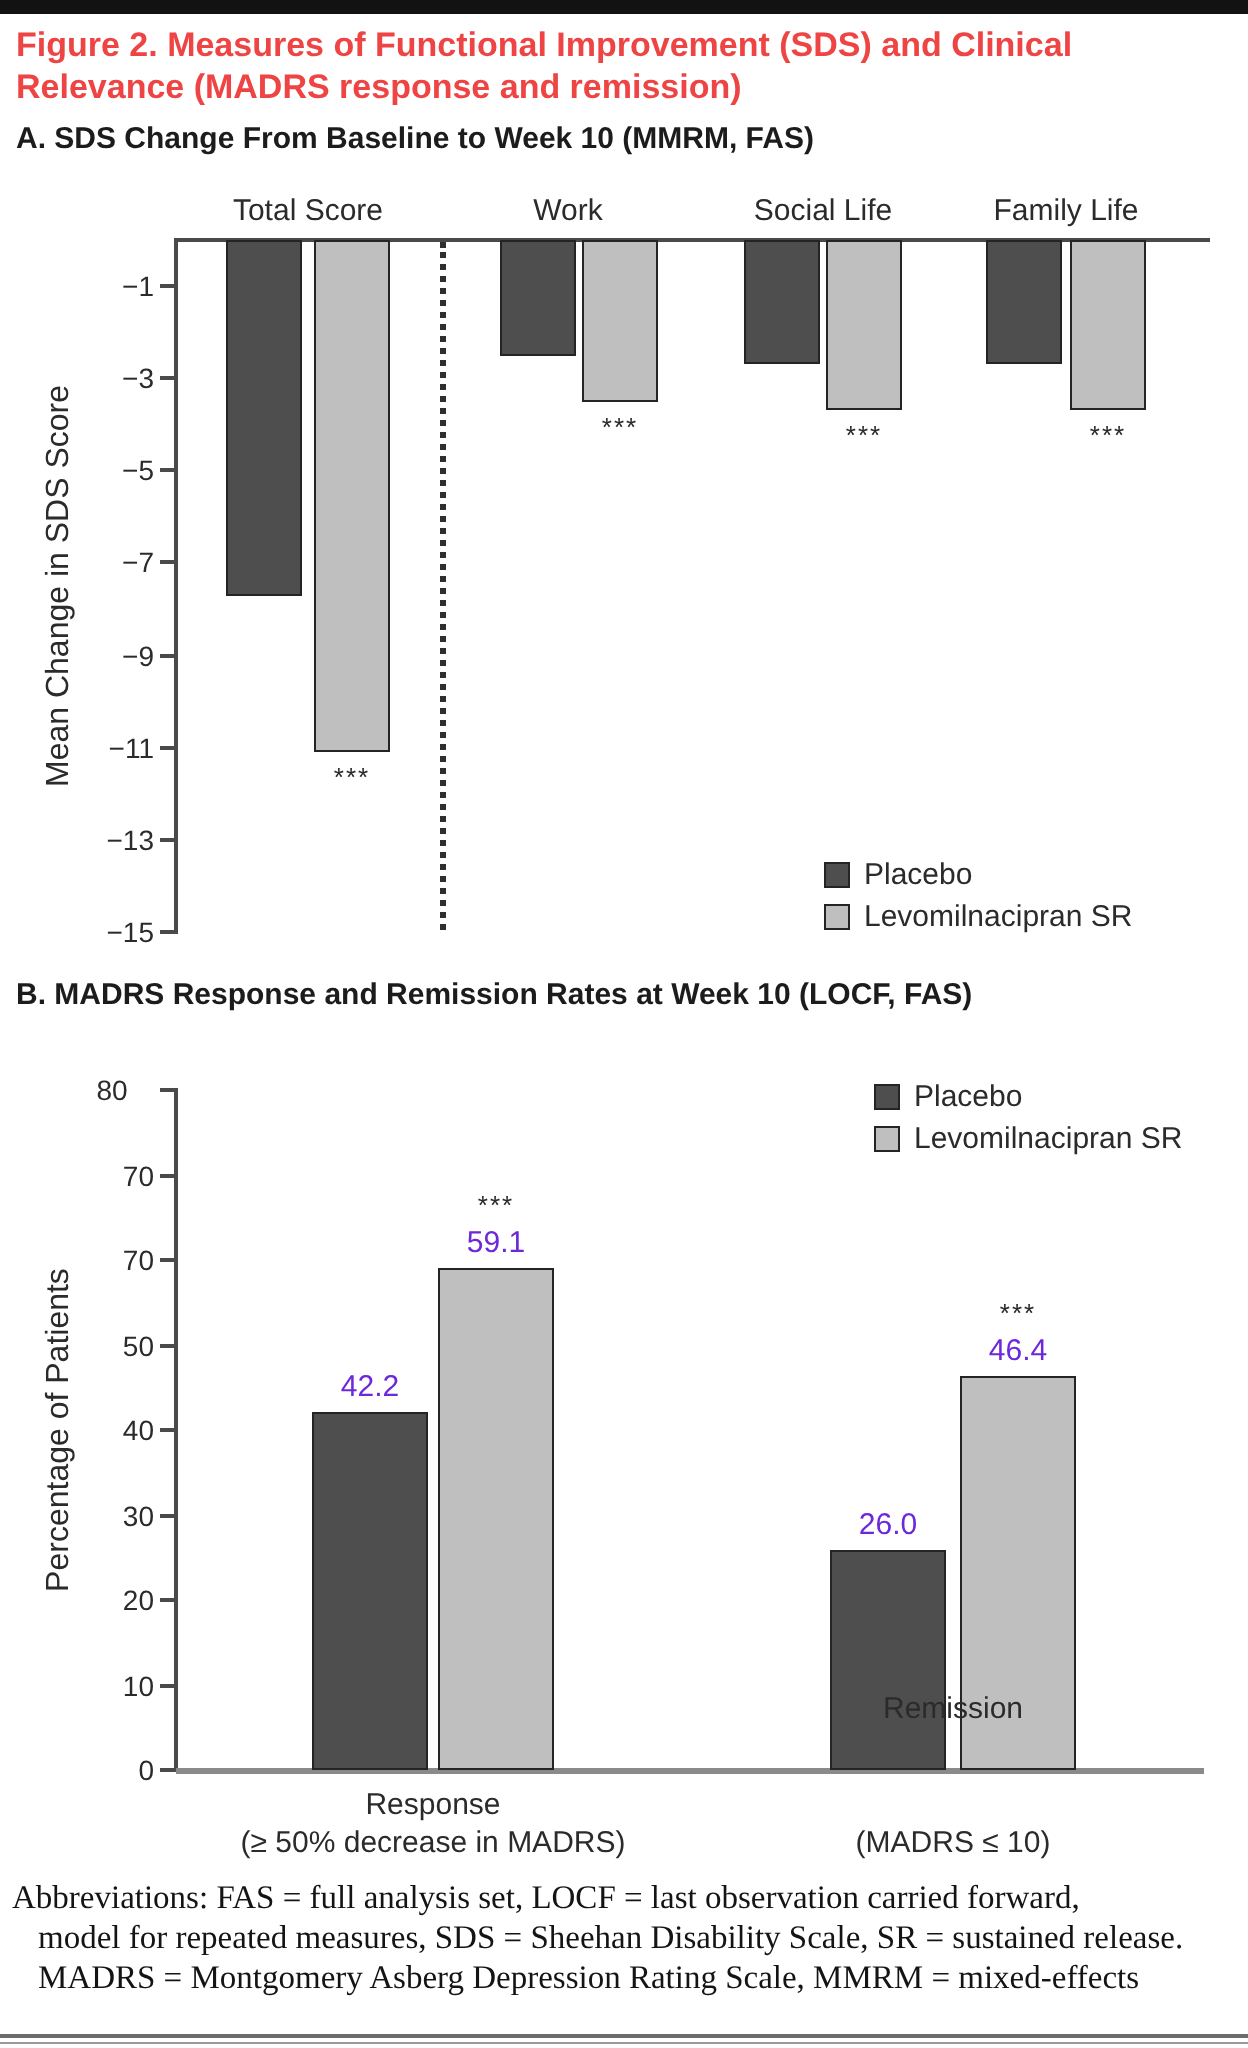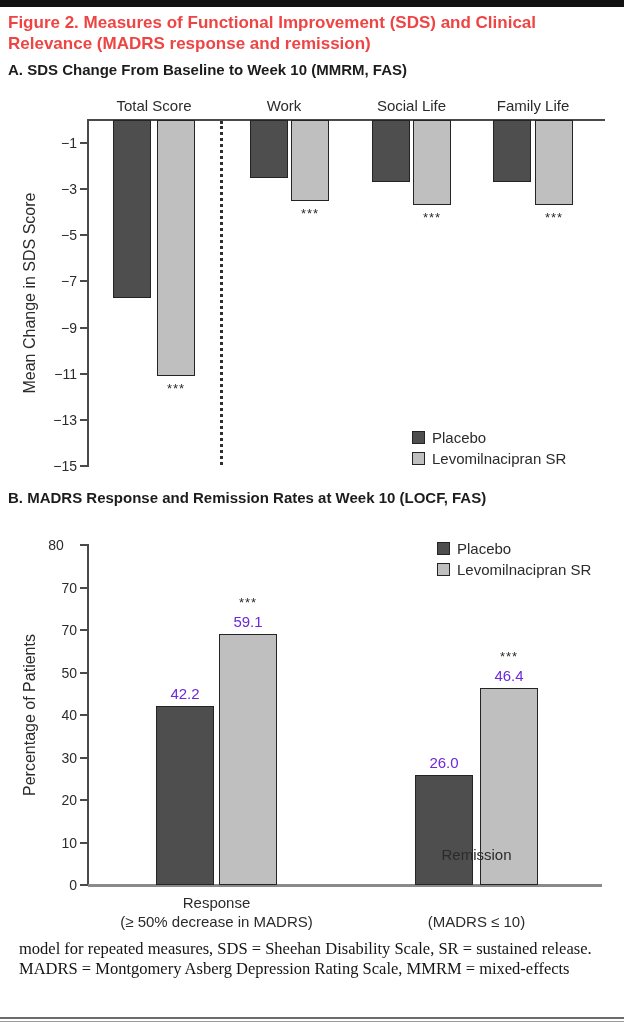--- a/index.html
+++ b/index.html
@@ -141,20 +141,21 @@
       <span class="legend-swatch" style="background: rgb(78, 78, 78);"></span>
       <span class="legend-text">Placebo</span>
     </div>
     <div class="legend-row">
       <span class="legend-swatch" style="background: rgb(191, 191, 191);"></span>
       <span class="legend-text">Levomilnacipran SR</span>
     </div>
   </div>
 
   <div id="footer" class="abs">
+    <div>Abbreviations: FAS = full analysis set, LOCF = last observation carried forward,</div>
     <div class="footer-indent">model for repeated measures, SDS = Sheehan Disability Scale, SR = sustained release.</div>
     <div class="footer-indent">MADRS = Montgomery Asberg Depression Rating Scale, MMRM = mixed-effects</div>
   </div>
 
   <div id="bottom-rule-1" class="abs"></div>
   <div id="bottom-rule-2" class="abs"></div>
 
 </div>
 
 </body></html>

